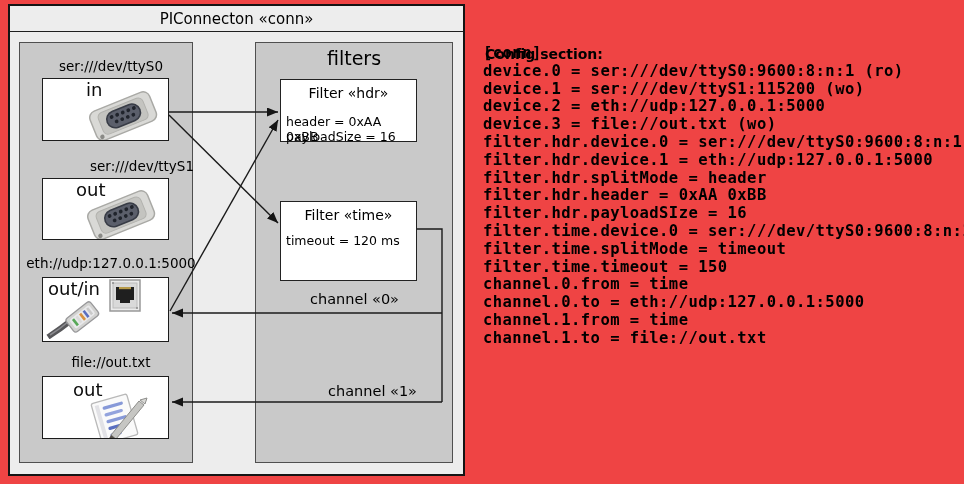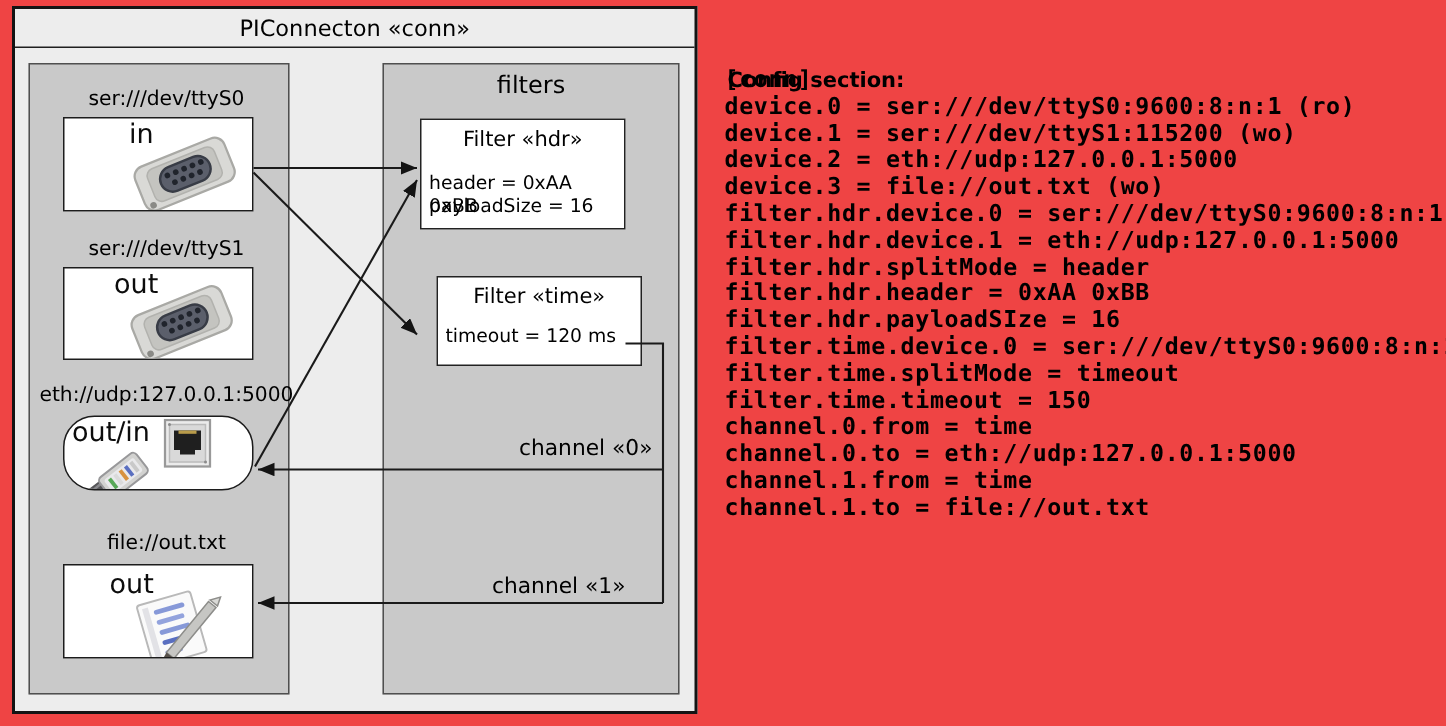--- a/index.html
+++ b/index.html
@@ -8,52 +8,52 @@
 
   
   #outer-box{position:absolute;left:8px;top:4px;width:457px;height:472px;
              background:#ededed;border:2.5px solid #141414;box-sizing:border-box;}
   #diagram-title{height:25px;line-height:26px;text-align:center;font-size:15px;
                  border-bottom:1.5px solid #1f1f1f;}
 
   .panel{position:absolute;background:#c9c9c9;border:1.5px solid #4f4f4f;box-sizing:border-box;}
   #left-panel{left:19px;top:42px;width:174px;height:421px;}
   #filters-panel{left:255px;top:42px;width:198px;height:421px;}
-  #filters-title{text-align:center;font-size:16px;margin-top:4px;}
+  #filters-title{text-align:center;font-size:19px;margin-top:4px;}
 
   .device-label{position:absolute;left:19px;width:184px;text-align:center;font-size:13.5px;}
   #dev0-label{top:58px;}
-  #dev1-label{top:158px;}
+  #dev1-label{top:158px;margin-left:31px;}
   #dev2-label{top:255px;}
   #dev3-label{top:354px;}
 
   .white-box{position:absolute;background:#ffffff;border:1.7px solid #1c1c1c;
              box-sizing:border-box;overflow:hidden;text-align:center;}
   #in-box{left:42px;top:78px;width:127px;height:63px;}
   #out-box{left:42px;top:178px;width:127px;height:62px;}
-  #outin-box{left:42px;top:277px;width:127px;height:50px;border-radius:21px;}
+  #outin-box{left:42px;top:277px;width:127px;height:65px;}
   #fileout-box{left:42px;top:376px;width:127px;height:63px;}
   .box-label{position:absolute;font-size:18px;line-height:20px;color:#0c0c0c;}
   #in-box .box-label{left:43px;top:1px;}
   #out-box .box-label{left:33px;top:1px;}
   #outin-box .box-label{left:5px;top:1px;}
   #fileout-box .box-label{left:30px;top:3px;}
   .box-icon{position:absolute;}
 
   .filter-box{position:absolute;background:#fff;border:1.6px solid #222;box-sizing:border-box;}
-  #hdr-box{left:280px;top:79px;width:137px;height:74px;}
-  #time-box{left:280px;top:184px;width:137px;height:60px;margin-left:11px;}
+  #hdr-box{left:280px;top:79px;width:137px;height:63px;}
+  #time-box{left:280px;top:201px;width:137px;height:80px;}
   .filter-title{text-align:center;font-size:14px;margin-top:5px;}
   .filter-attr{position:absolute;left:5px;font-size:12.5px;}
   #hdr-attr-0{top:34px;}
   #hdr-attr-1{top:49px;text-align:right;}
   #time-attr-0{top:31px;}
 
   .channel-label{position:absolute;width:100px;text-align:right;font-size:14.5px;}
-  #channel0-label{left:335px;top:291px;text-align:right;}
+  #channel0-label{left:299px;top:291px;text-align:right;}
   #channel1-label{left:317px;top:383px;text-align:right;}
 
   
   #arrows{position:absolute;left:0;top:0;width:964px;height:484px;pointer-events:none;}
 
   
   #config-heading{position:absolute;left:485px;top:7px;font-size:14px;font-weight:bold;
                   font-family:"DejaVu Sans",sans-serif;margin-top:39px;}
   #config-pre{position:absolute;left:483px;top:45px;margin:0;
               font-family:"DejaVu Sans Mono",monospace;font-weight:bold;font-size:15.5px;

